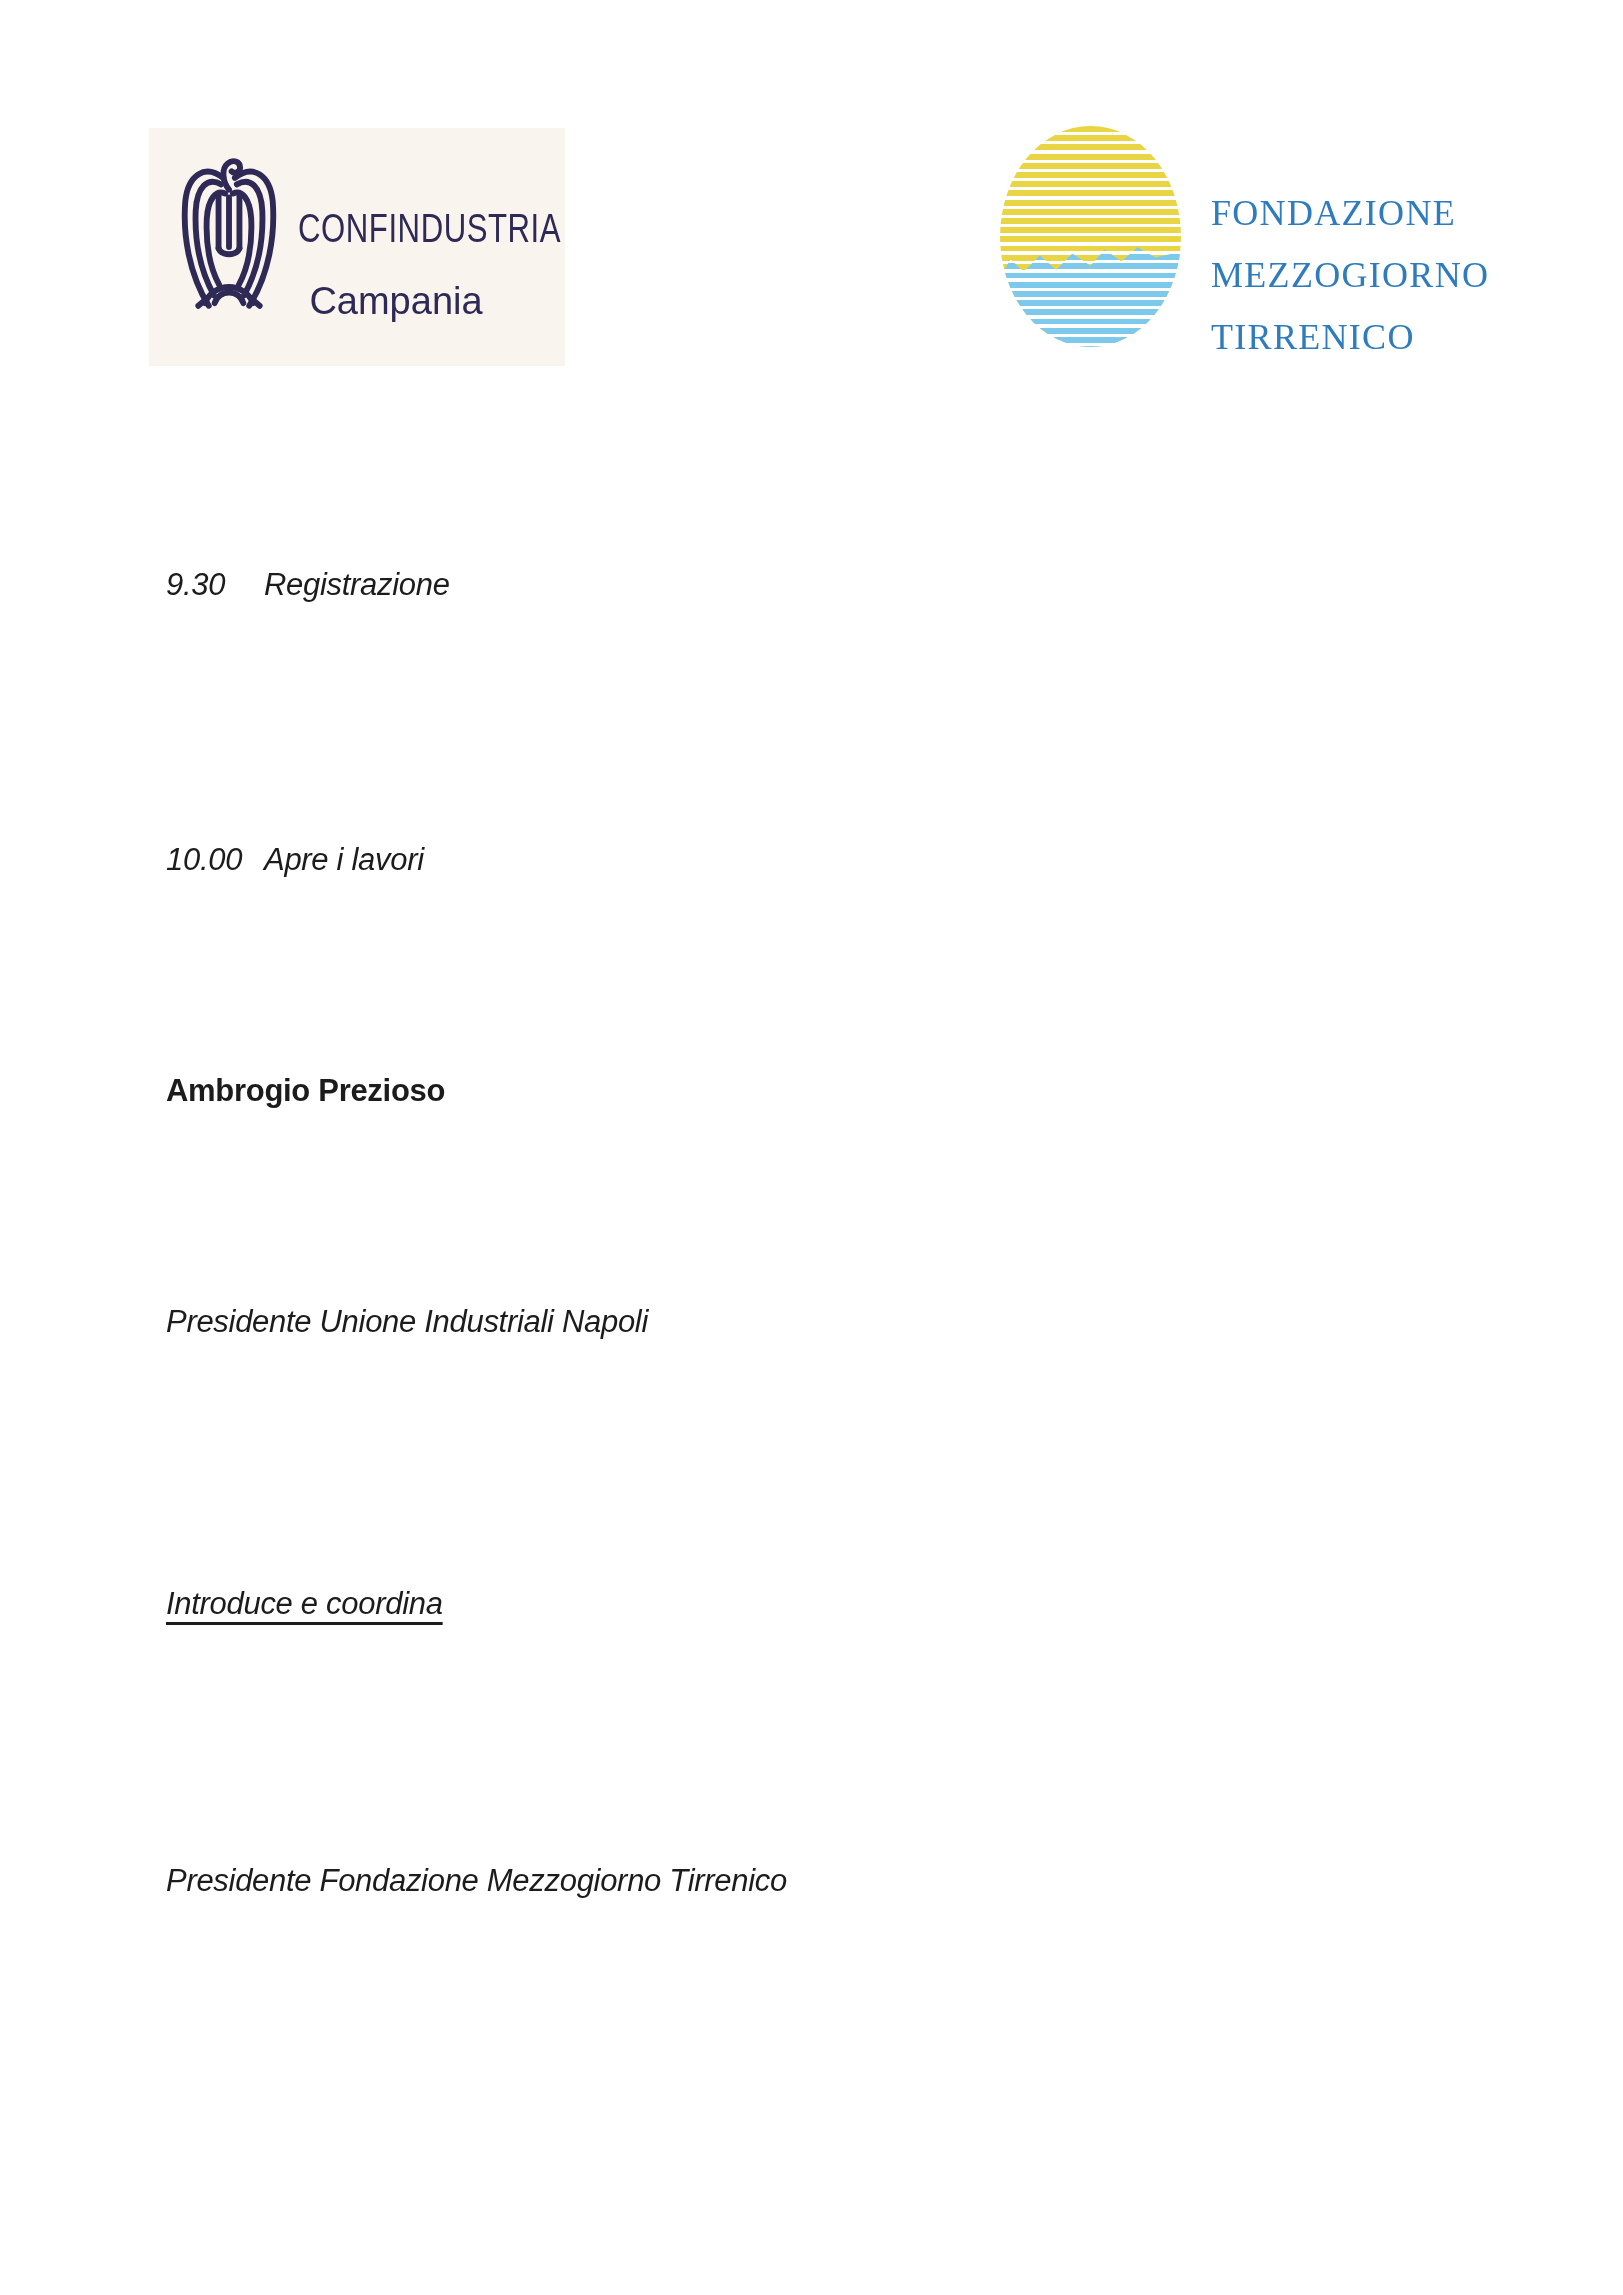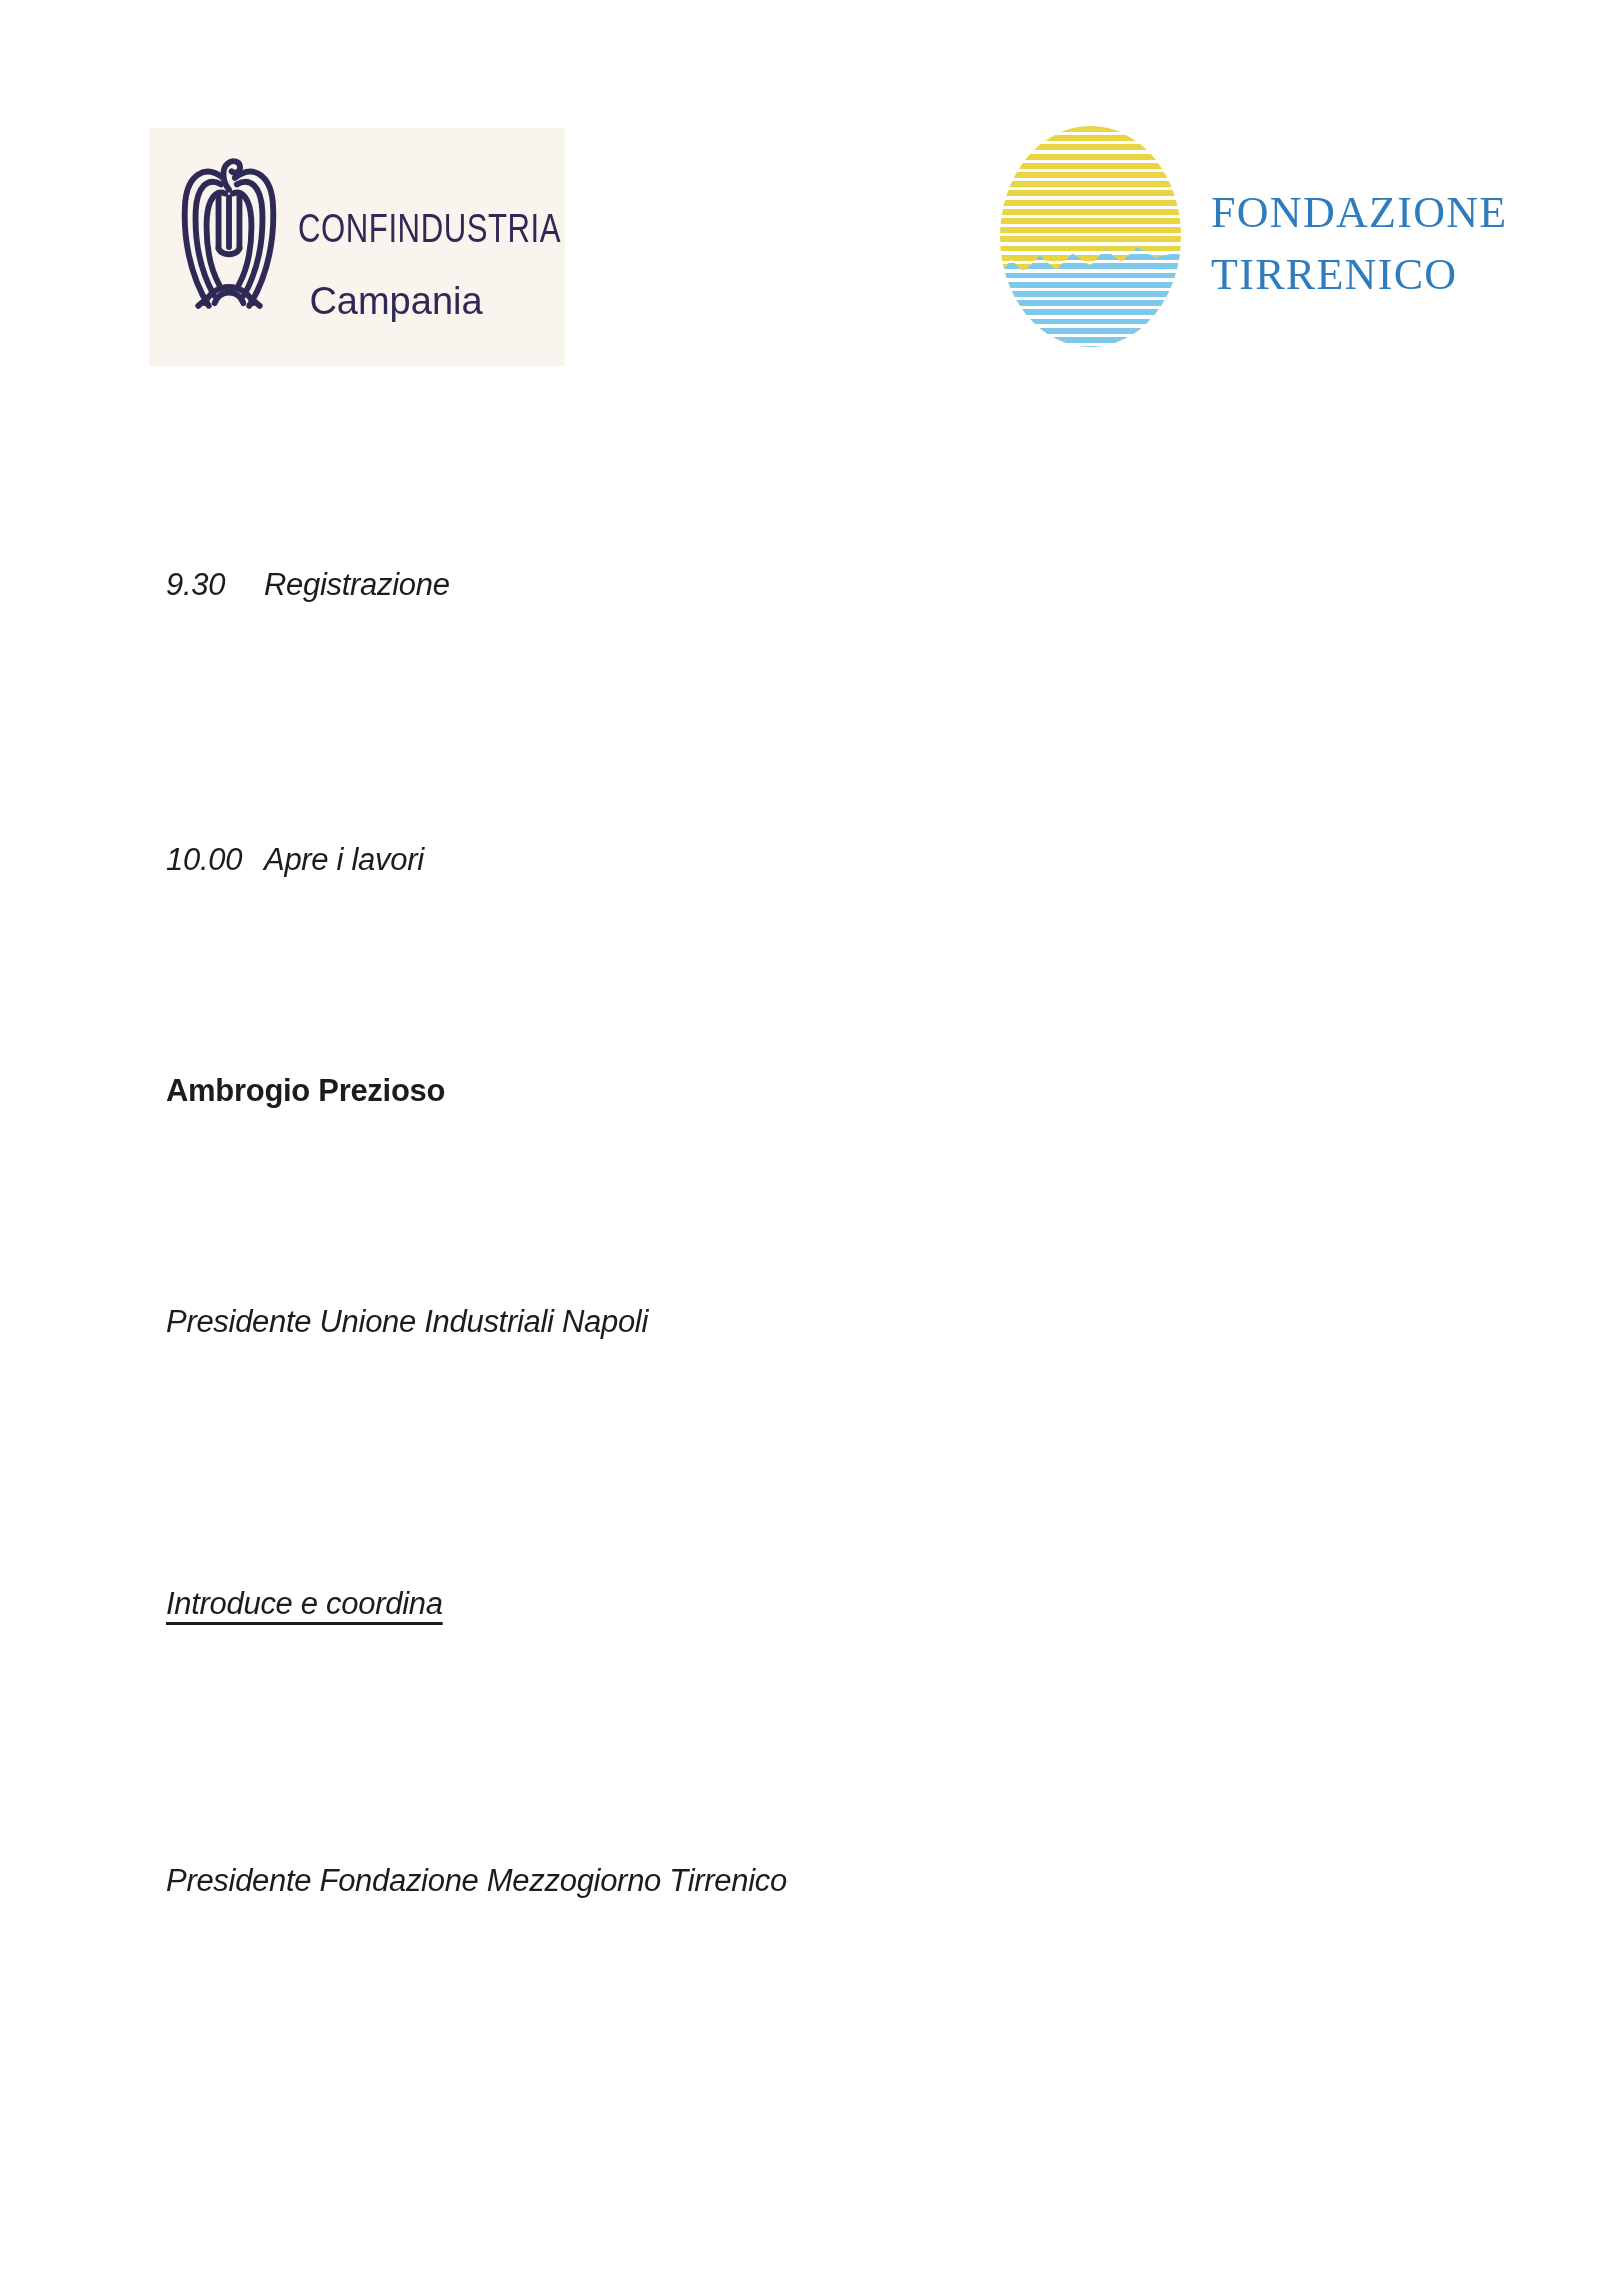--- a/index.html
+++ b/index.html
@@ -37,21 +37,21 @@
     background:repeating-linear-gradient(180deg,#e9d544 0 5.9px,#ffffff 5.9px 9.2px);
   }
   .fm-sea{
     position:absolute;left:0;right:0;top:54%;bottom:0;
     background:repeating-linear-gradient(180deg,#7cc9ec 0 5.9px,#ffffff 5.9px 9.2px);
     clip-path:polygon(0% 30%,6% 14%,13% 26%,22% 10%,31% 24%,40% 8%,50% 20%,58% 4%,67% 16%,76% 2%,86% 12%,100% 6%,100% 100%,0% 100%);
   }
   .fm-text{
     position:absolute;left:211px;top:56px;
     font-family:"Liberation Serif",serif;
-    font-size:44px;line-height:62px;letter-spacing:1.3px;
+    font-size:36px;line-height:62px;letter-spacing:1.3px;
     color:#2e7cbe;white-space:nowrap;
   }
 
   
   .content{
     position:absolute;left:157px;top:0;width:1381px;
     font-size:31px;line-height:51px;letter-spacing:-0.3px;
     white-space:pre-wrap;
   }
   .content p{margin:9px;}
@@ -100,20 +100,21 @@
       <div class="ci-sub">Campania</div>
     </div>
   </div>
 
   <div class="fm-group">
     <div class="fm-mark">
       <div class="fm-sea"></div>
     </div>
     <div class="fm-text">
       <div>FONDAZIONE</div>
+      <div>MEZZOGIORNO</div>
       <div>TIRRENICO</div>
     </div>
   </div>
 
   <main class="content">
 
     <p class="p-reg"><span class="time">9.30</span><span class="it">Registrazione</span></p>
 
     <p class="p-apre"><span class="time">10.00</span><span class="it">Apre i lavori</span></p>
 

